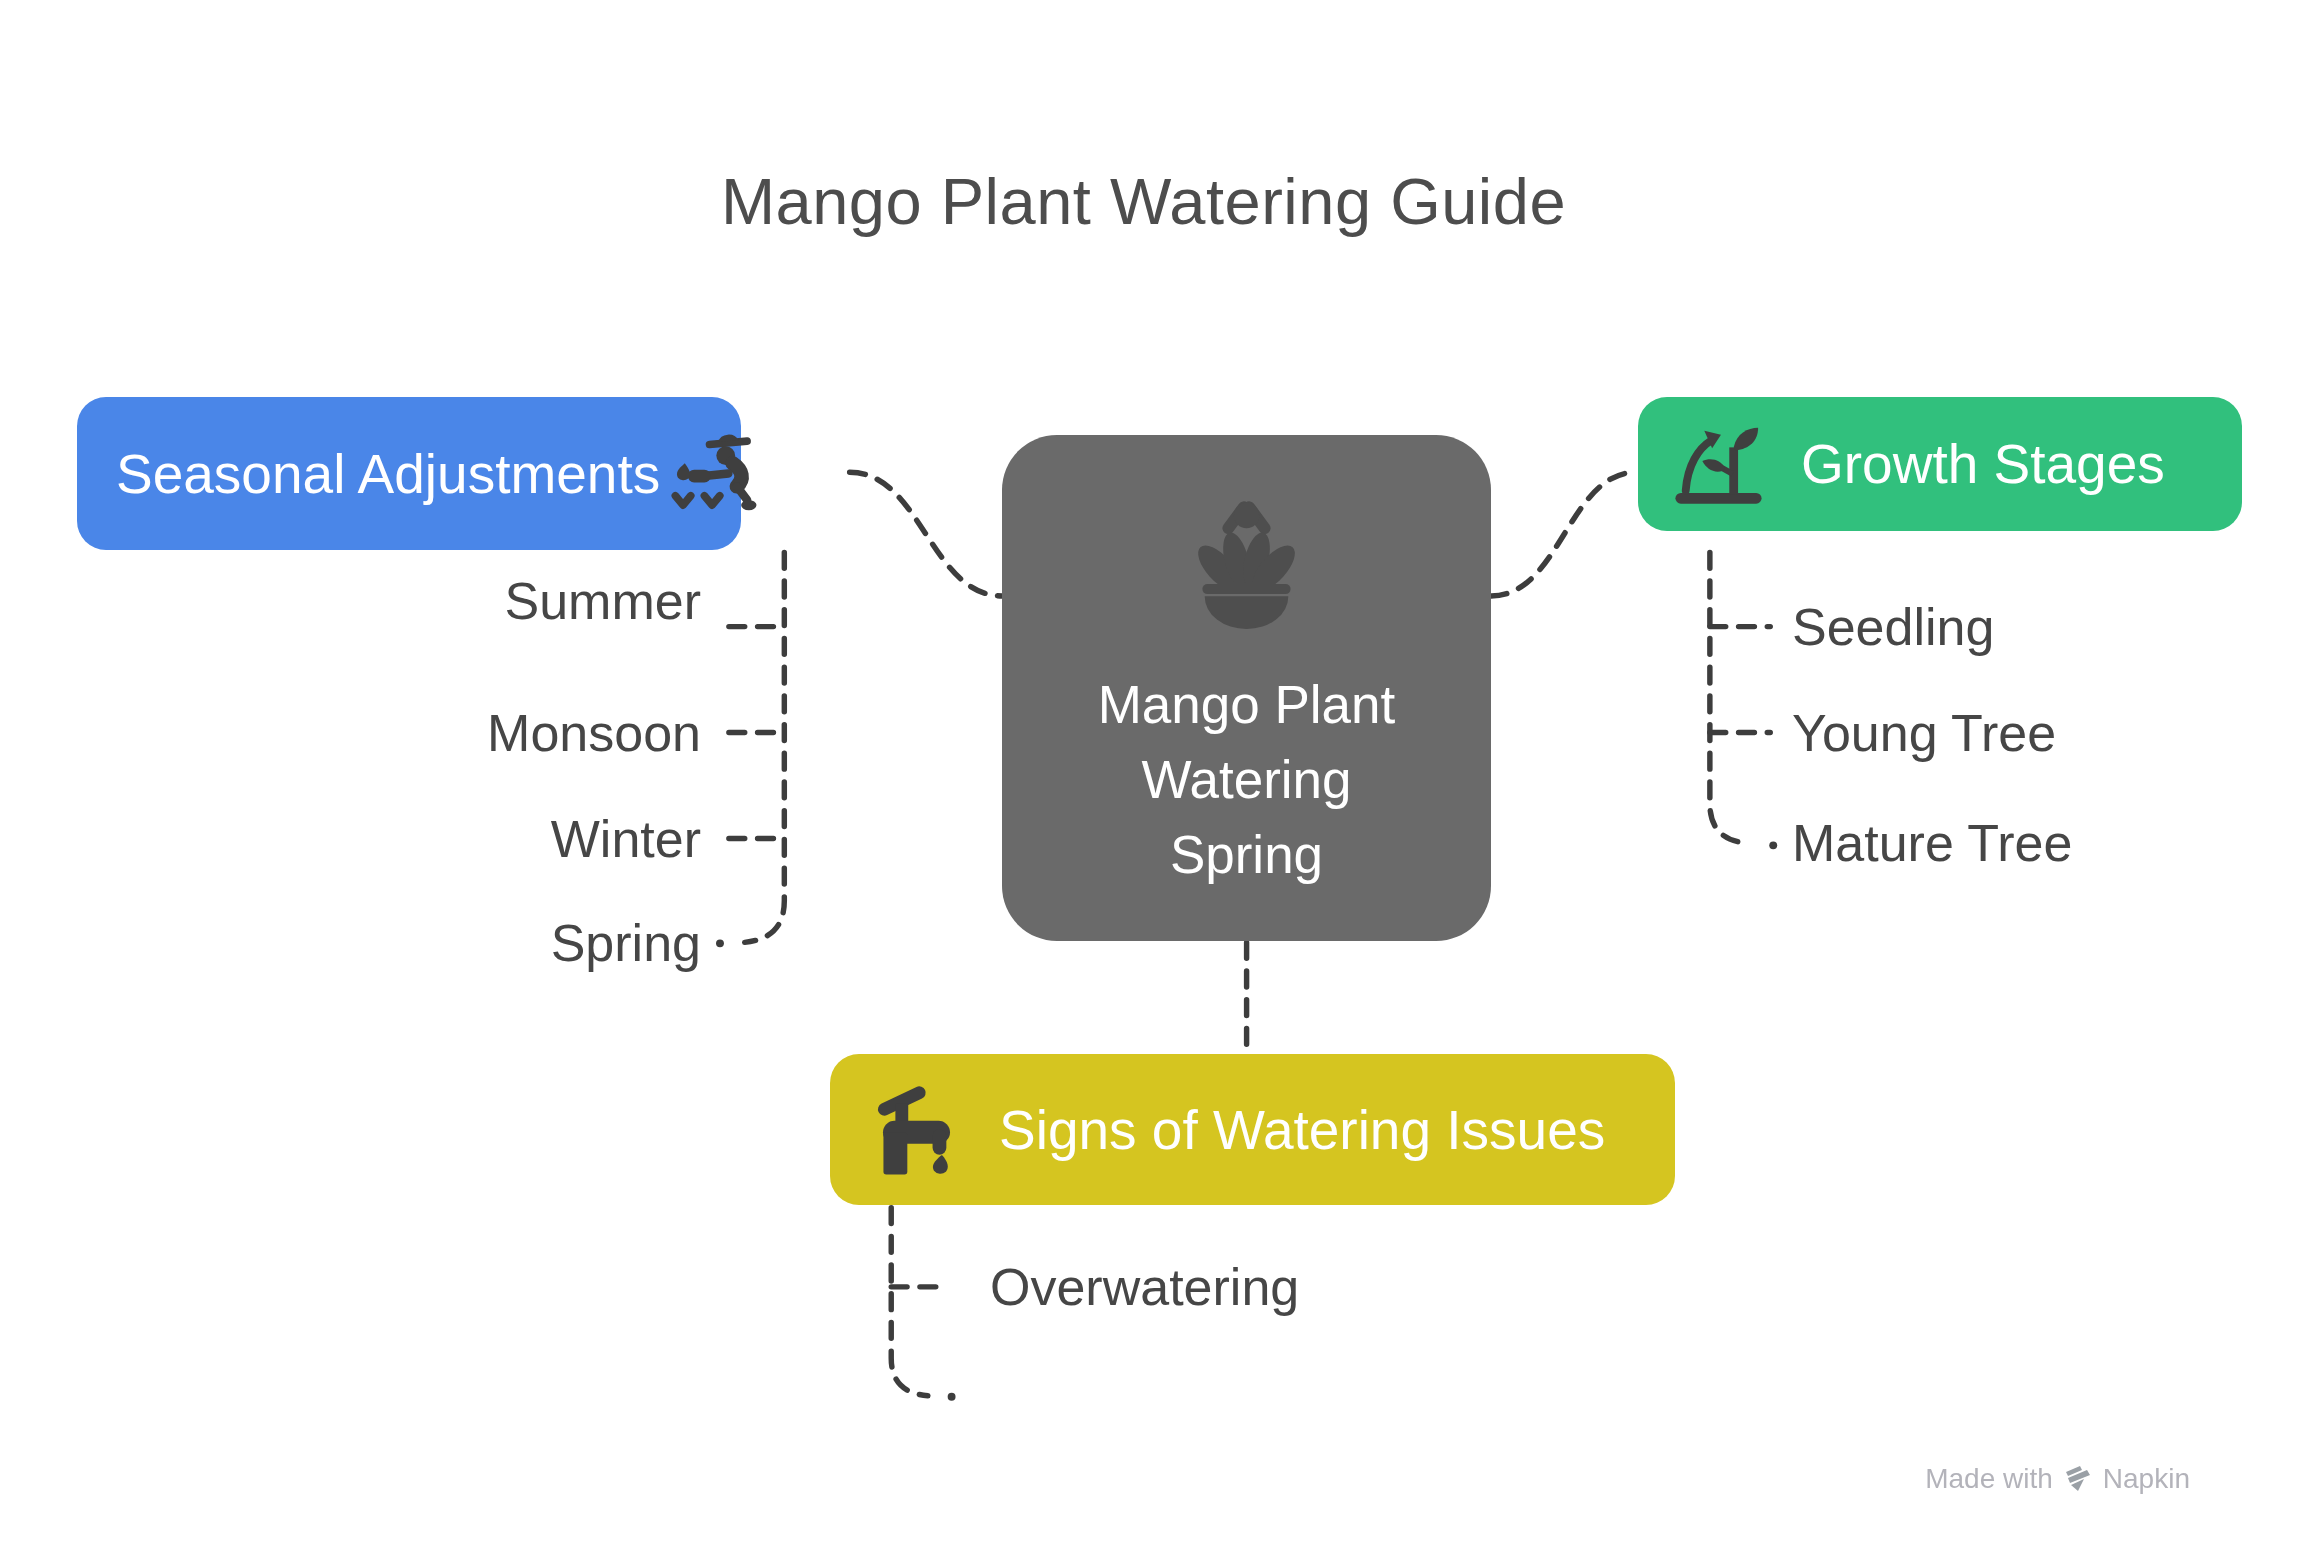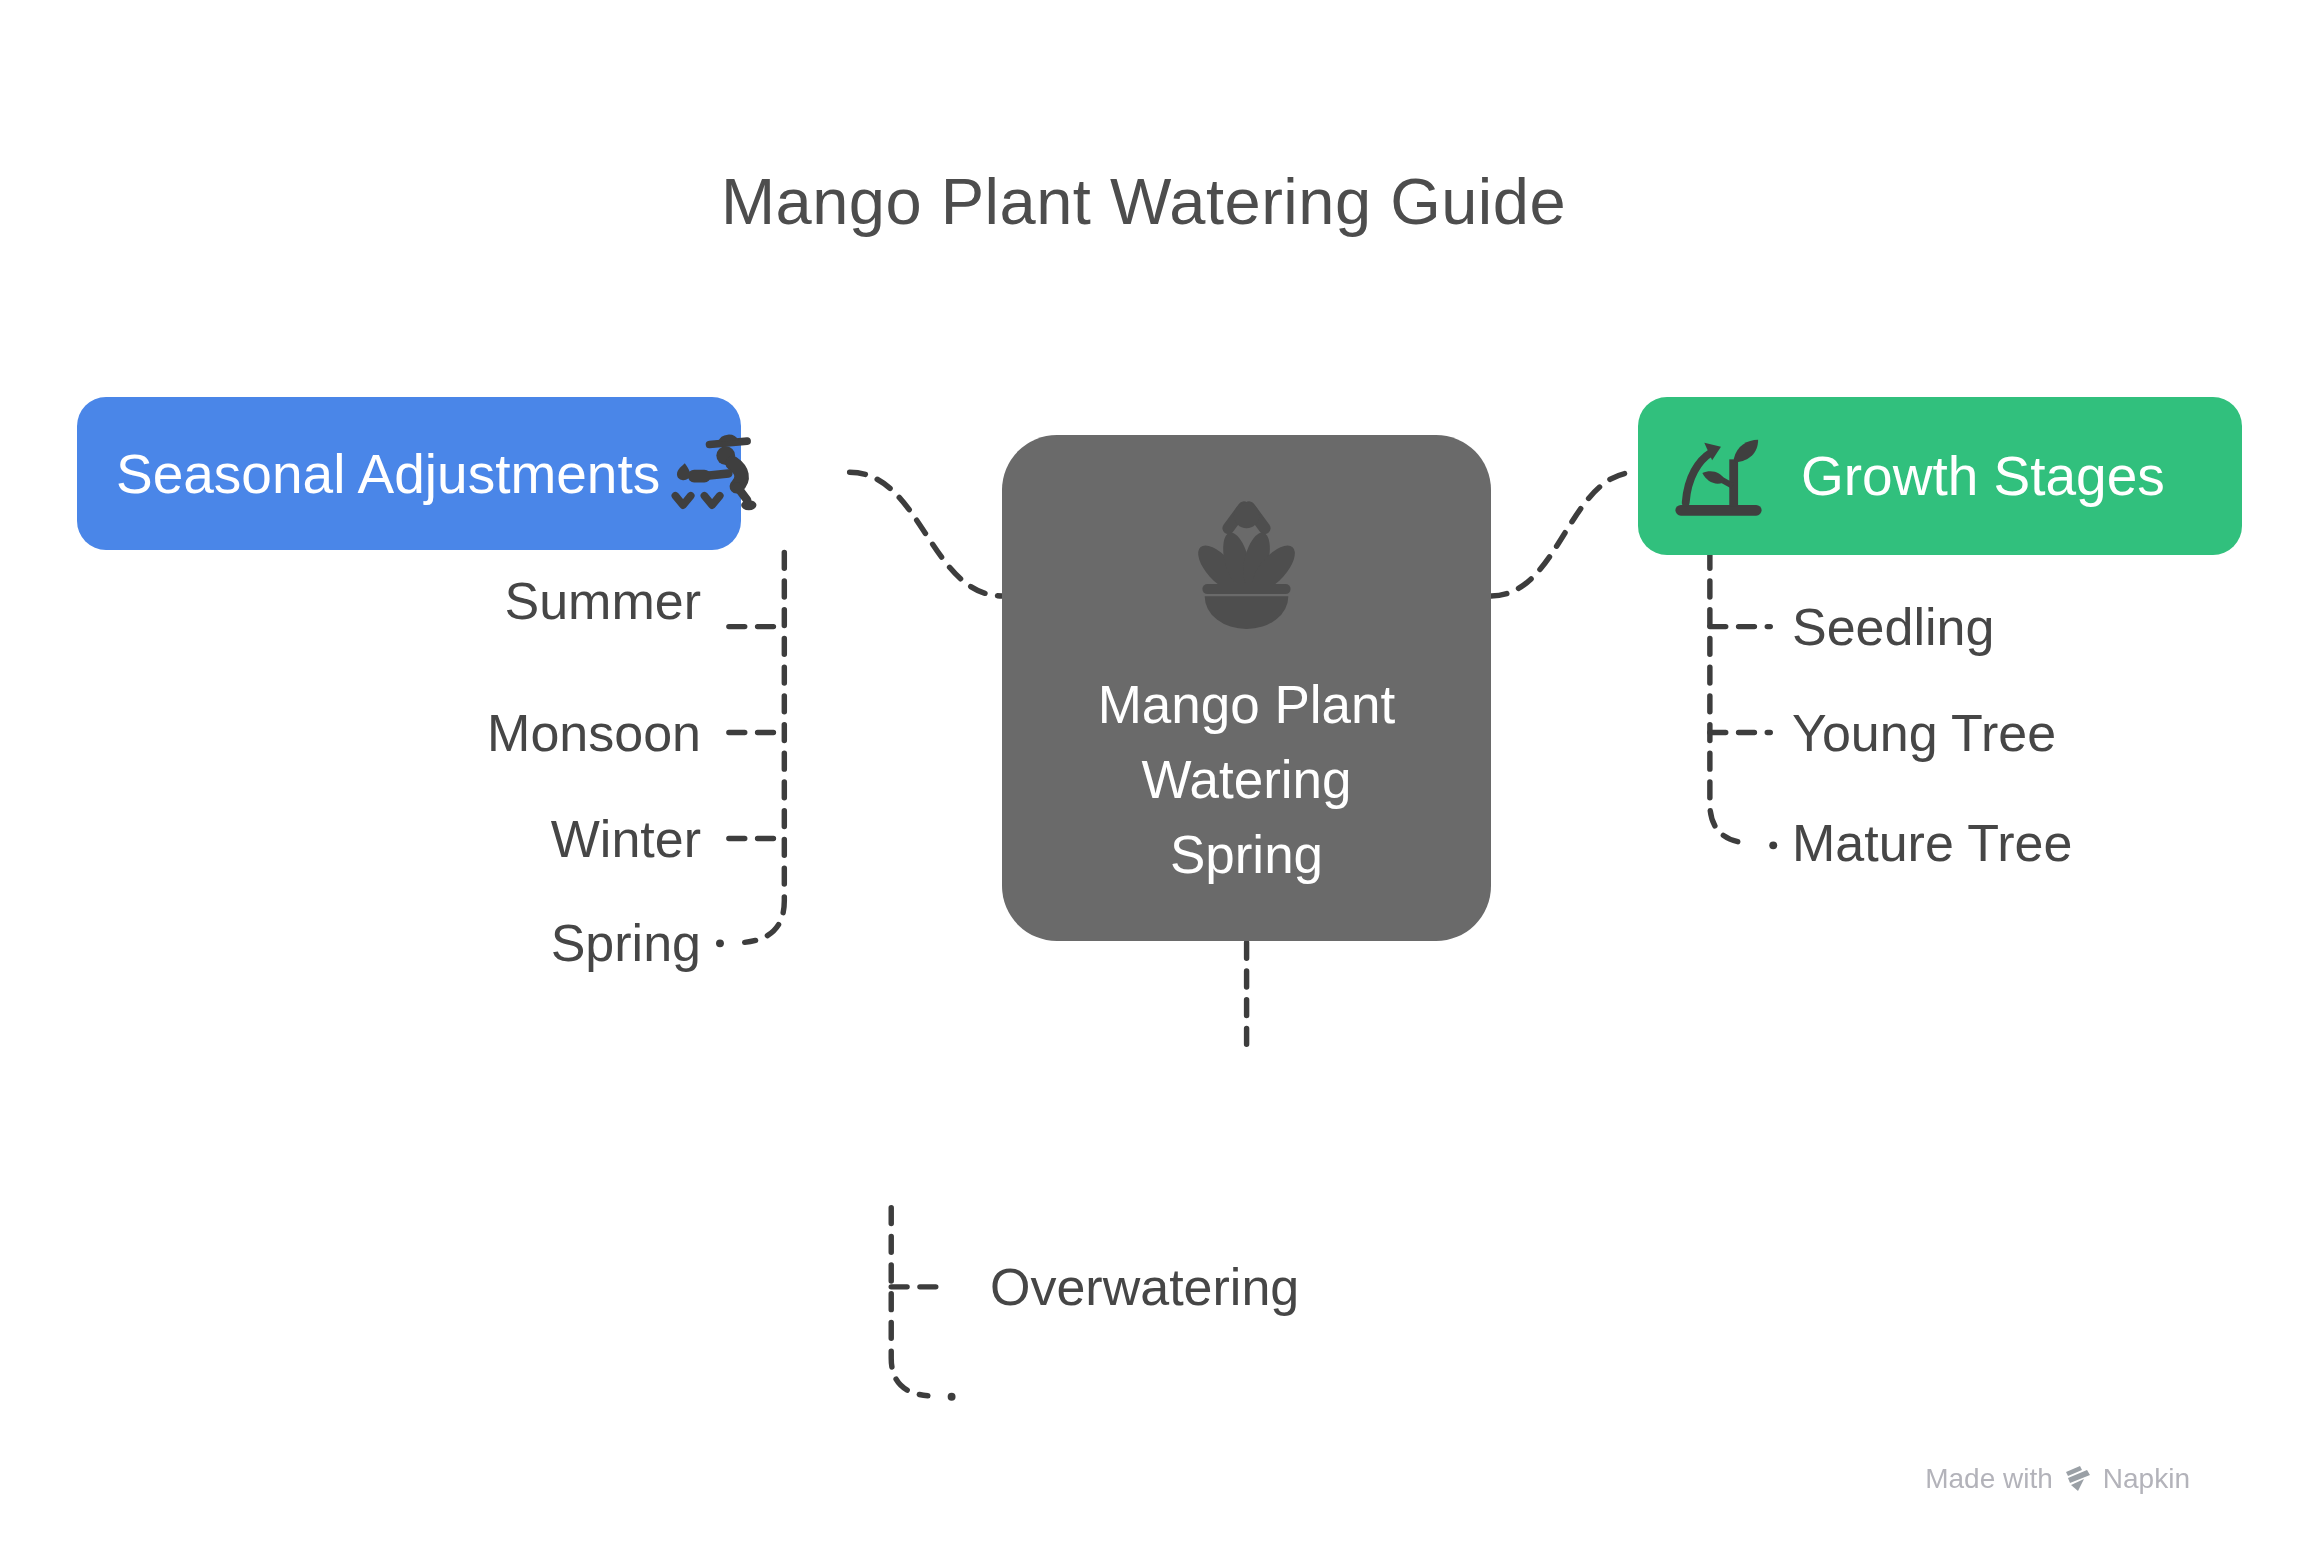--- a/index.html
+++ b/index.html
@@ -14,21 +14,21 @@
     position:absolute;left:0;top:164px;width:2287px;margin:0;text-align:center;
     font-size:65px;font-weight:400;color:var(--title-text);letter-spacing:0.5px;
   }
   .branch{
     position:absolute;display:flex;align-items:center;color:var(--box-text);
     border-radius:29px;font-size:55px;font-weight:400;white-space:nowrap;
   }
   .branch-seasonal{left:77px;top:397px;width:664px;height:153px;background:var(--seasonal);padding:0;}
   .branch-seasonal .branch-label{margin-left:39px;}
   .branch-seasonal .icon-slot{margin-left:auto;margin-right:26px;}
-  .branch-growth{left:1638px;top:397px;width:604px;height:158px;background:var(--growth);}
+  .branch-growth{left:1638px;top:397px;width:604px;height:134px;background:var(--growth);}
   .branch-growth .icon-slot{margin-left:34px;}
   .branch-growth .branch-label{margin-left:36px;}
   .branch-signs{left:830px;top:1054px;width:845px;height:151px;background:var(--signs);}
   .branch-signs .icon-slot{margin-left:36px;}
   .branch-signs .branch-label{margin-left:32px;}
   .icon-slot{display:flex;align-items:center;justify-content:center;color:var(--icon-dark);}
   .center-node{
     position:absolute;left:1002px;top:435px;width:489px;height:506px;background:var(--center-node);
     border-radius:55px;display:flex;flex-direction:column;align-items:center;
   }
@@ -130,20 +130,33 @@
         <path d="M63 30 C 66 16 77 10 88 10 C 88 23 79 32 65 33 Z" fill="currentColor"></path>
         <line x1="62" y1="57" x2="49" y2="50" stroke="currentColor" stroke-width="6"></line>
         <path d="M52 54 C 43 57 35 52 31 44 C 40 40 50 43 54 51 Z" fill="currentColor"></path>
         <path d="M14 74 C 16 48 27 31 40 23" stroke="currentColor" stroke-width="8" stroke-linecap="round" fill="none"></path>
         <polygon points="33,13 50,17 41,31" fill="currentColor"></polygon>
       </svg>
     </span>
     <span class="branch-label">Growth Stages</span>
   </div>
 
+  <div class="branch branch-signs">
+    <span class="icon-slot">
+      <svg width="101" height="101" viewBox="0 0 110 110">
+        <line x1="20" y1="33" x2="58" y2="15" stroke="currentColor" stroke-width="14" stroke-linecap="round"></line>
+        <line x1="39" y1="27" x2="39" y2="46" stroke="currentColor" stroke-width="14"></line>
+        <line x1="31" y1="58" x2="79" y2="58" stroke="currentColor" stroke-width="25" stroke-linecap="round"></line>
+        <line x1="80" y1="62" x2="80" y2="75" stroke="currentColor" stroke-width="15" stroke-linecap="round"></line>
+        <rect x="19" y="58" width="26" height="46" rx="3" fill="currentColor"></rect>
+        <path d="M83 83 C 89 90 91 96 87 101 a 9 9 0 0 1 -13 -1 c -3 -6 0 -10 8 -17 z" fill="currentColor"></path>
+      </svg>
+    </span>
+    <span class="branch-label">Signs of Watering Issues</span>
+  </div>
 
   <div class="item item-left" style="top:601px">Summer</div>
   <div class="item item-left" style="top:733px">Monsoon</div>
   <div class="item item-left" style="top:839px">Winter</div>
   <div class="item item-left" style="top:943px">Spring</div>
 
   <div class="item item-right" style="top:627px">Seedling</div>
   <div class="item item-right" style="top:733px">Young Tree</div>
   <div class="item item-right" style="top:843px">Mature Tree</div>
 

